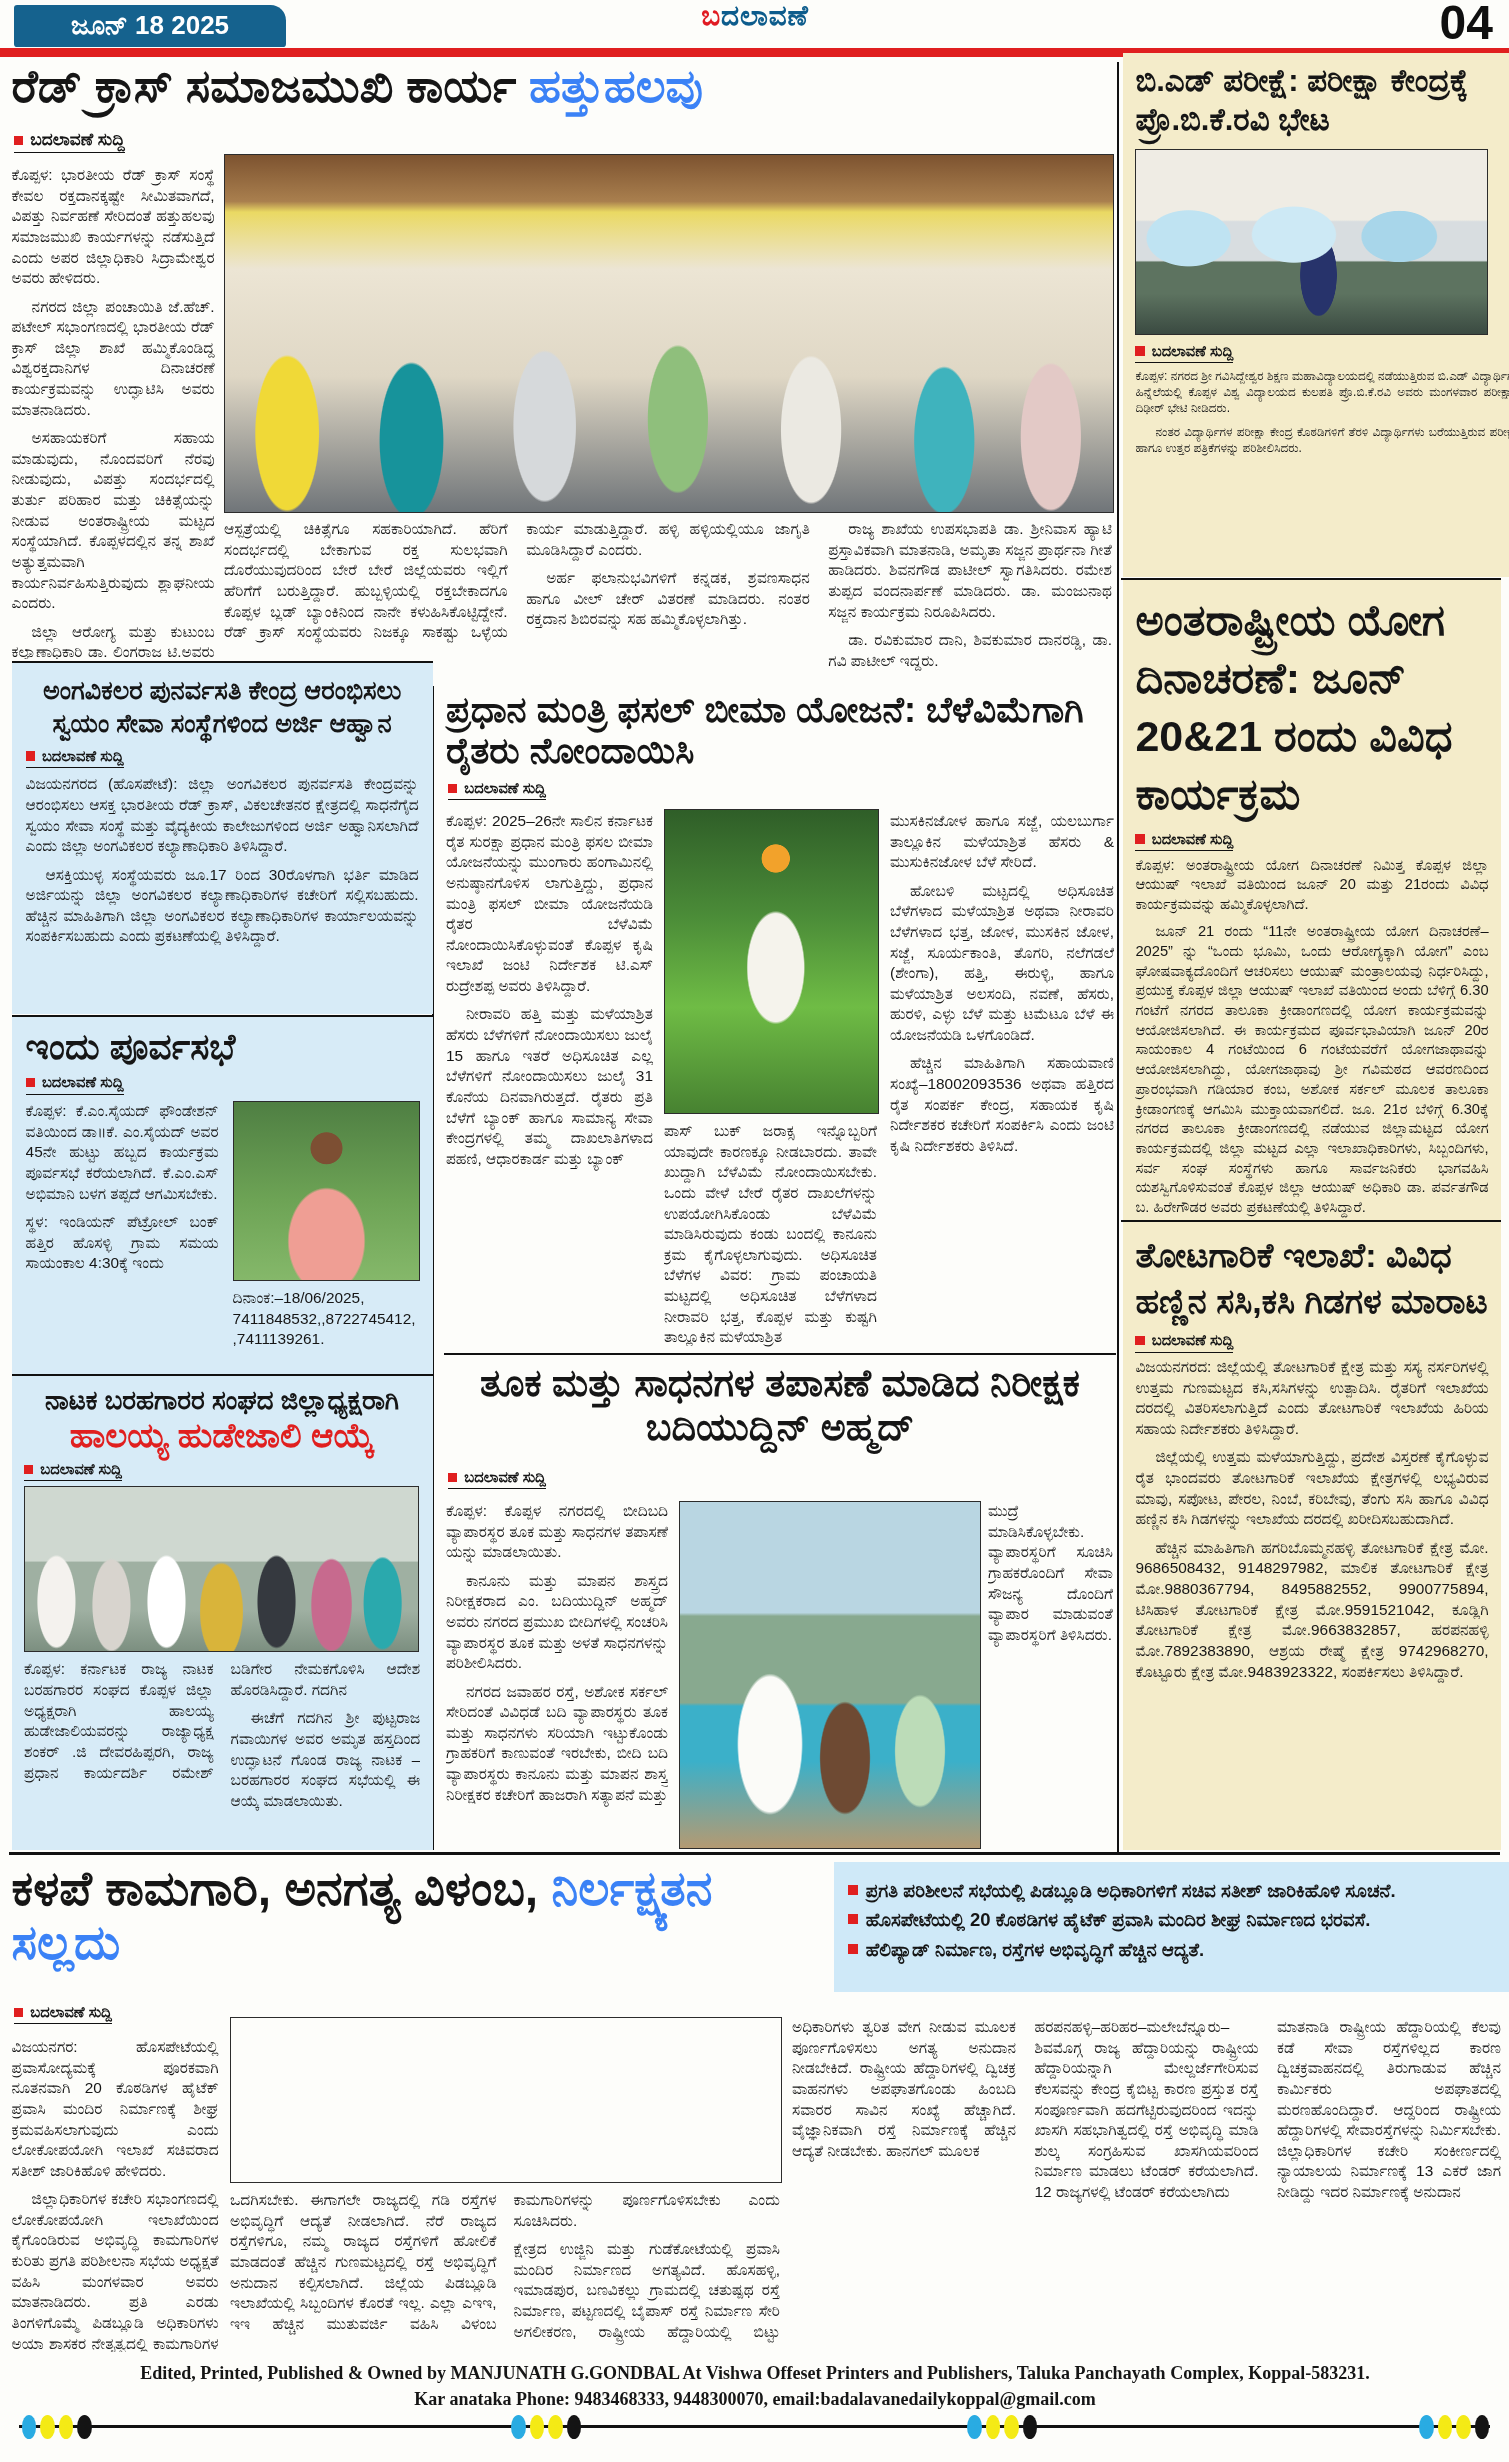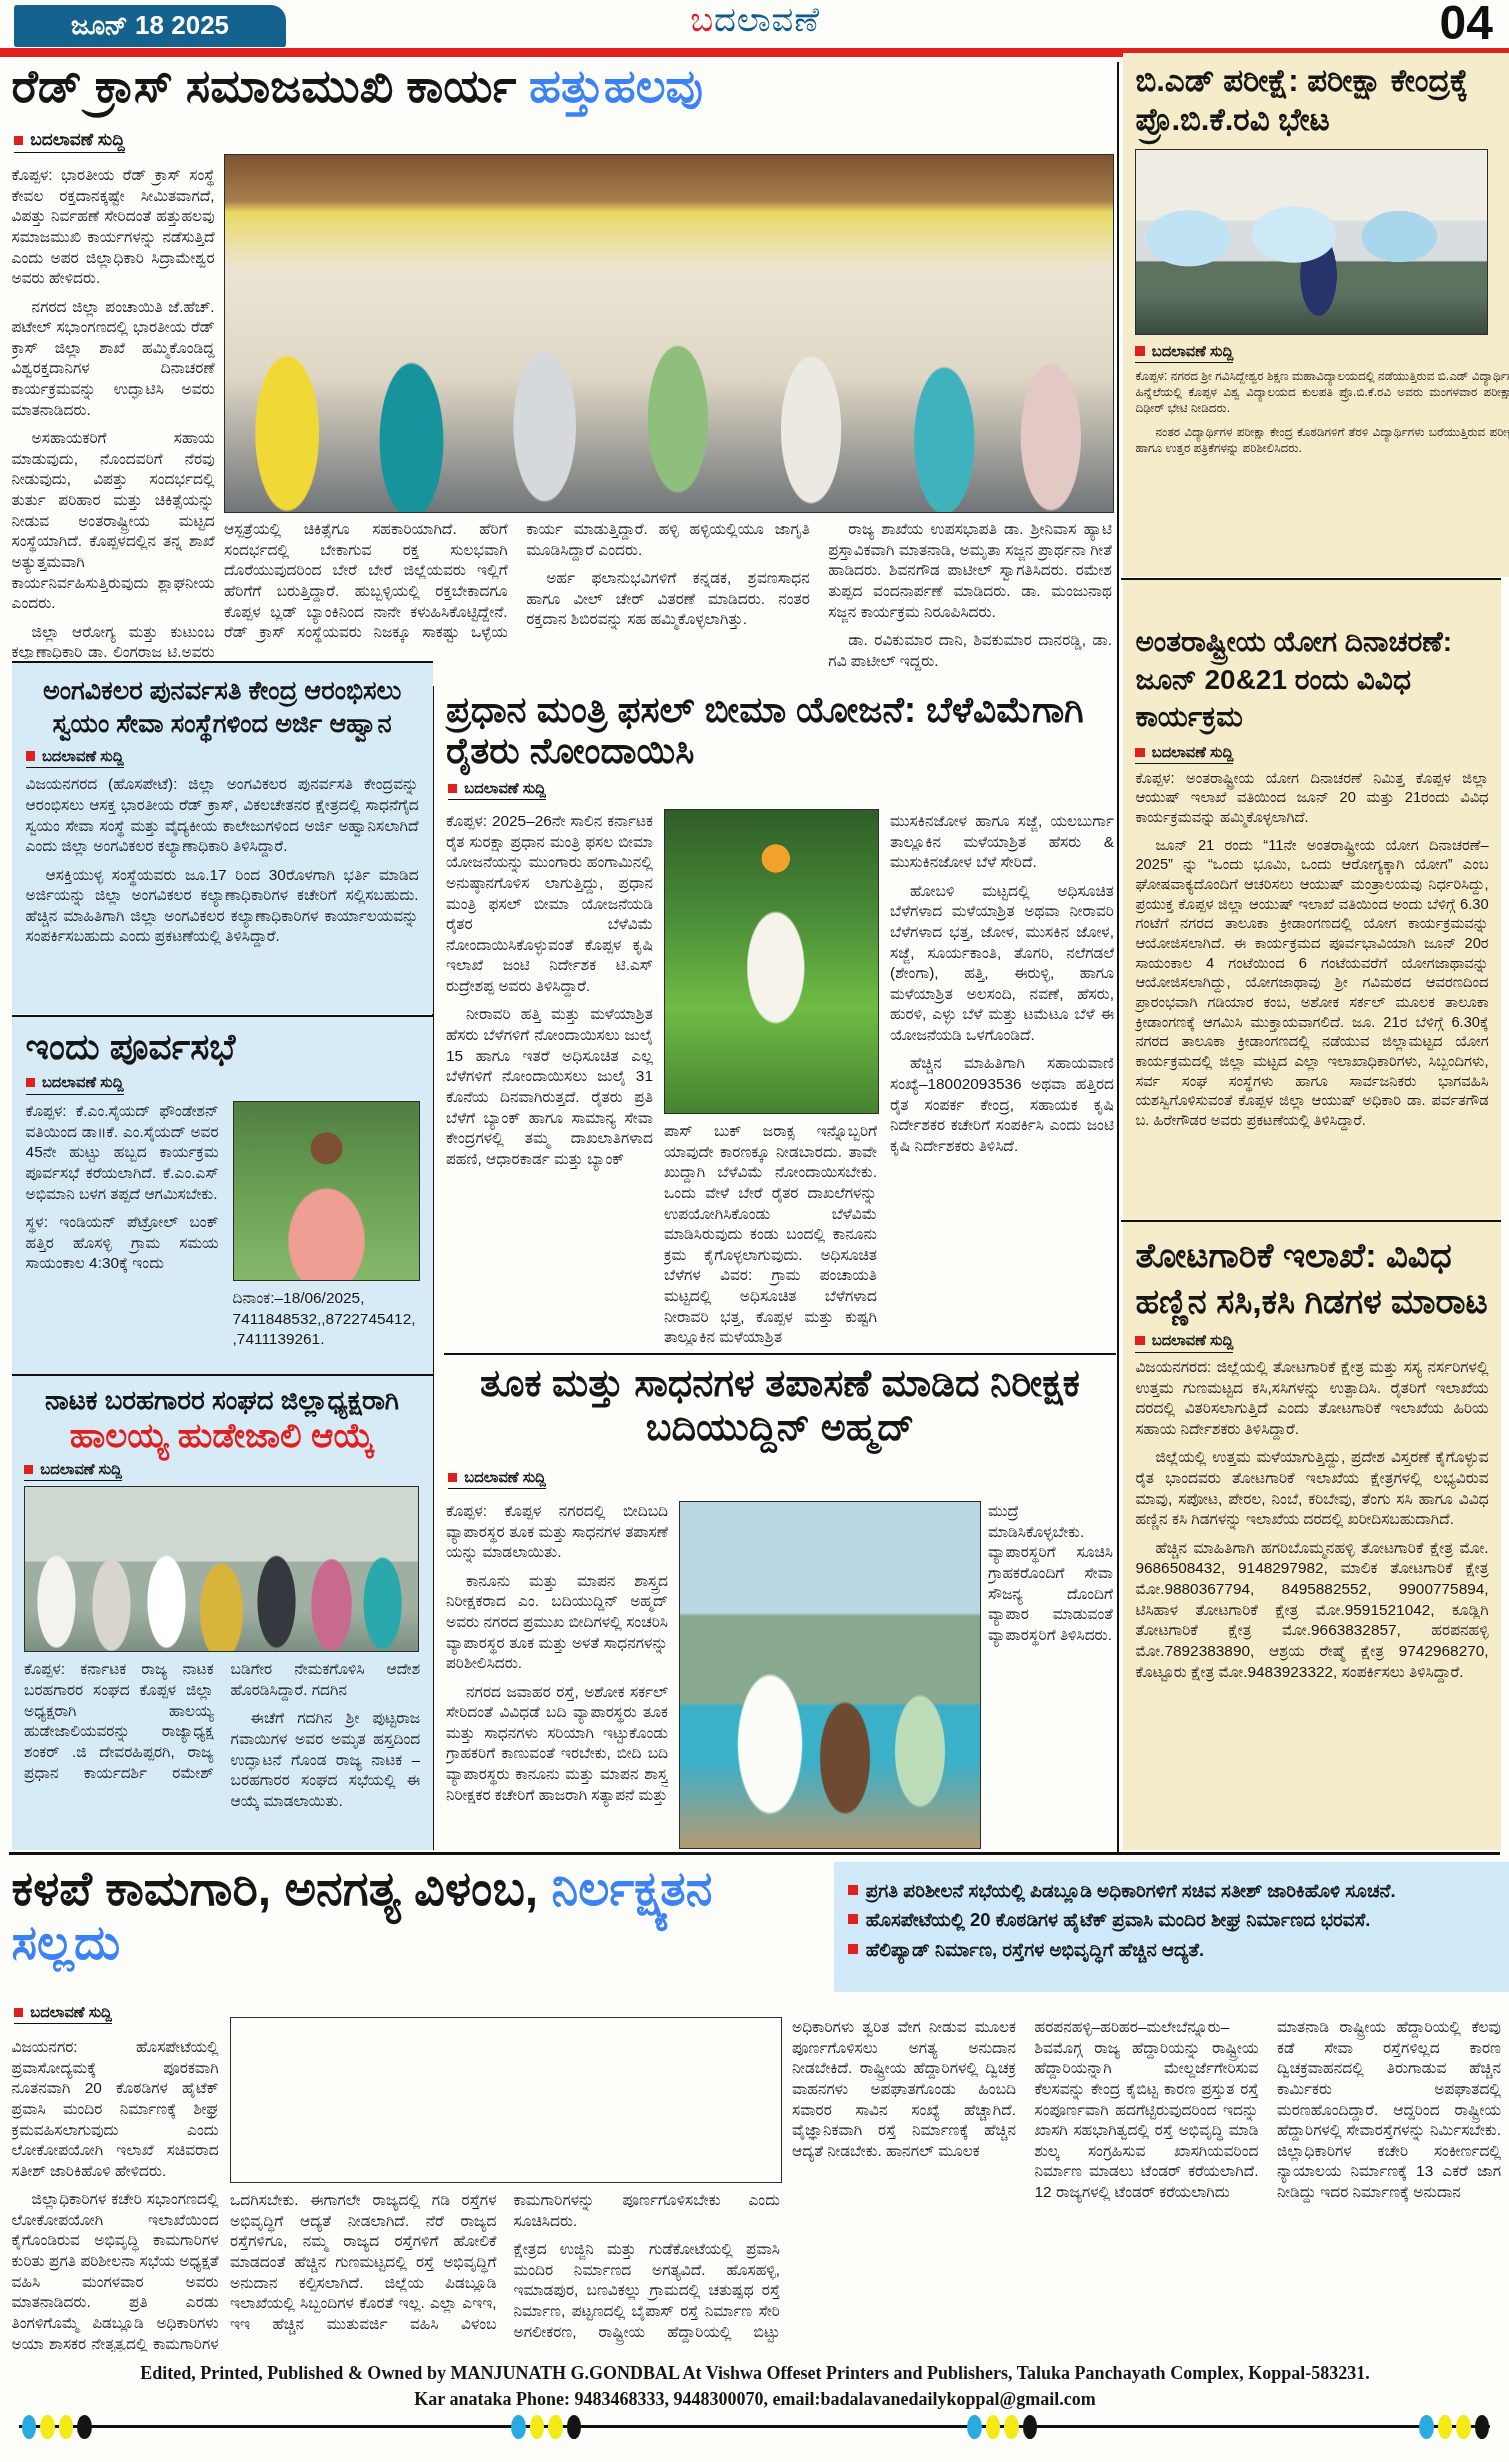--- a/index.html
+++ b/index.html
@@ -3,21 +3,21 @@
 <meta charset="utf-8">
 <style>
   html,body{margin:0;padding:0;background:#ffffff;}
   .page{position:relative;width:1510px;height:2462px;background:#fdfdfa;overflow:hidden;
         font-family:"Liberation Sans","DejaVu Sans",sans-serif;color:#161616;}
   .abs{position:absolute;}
   
   .date-box{left:14px;top:4.6px;width:272px;height:42px;background:#15628e;color:#fff;
             font-size:26px;font-weight:bold;display:flex;align-items:center;justify-content:center;
             border-radius:3.1px 15.4px 3.1px 3.1px;}
-  .masthead{left:50%;top:0px;transform:translateX(-50%);font-size:34px;font-weight:normal;color:#0d5c8c;letter-spacing:0.8px;}
+  .masthead{left:50%;top:0px;transform:translateX(-50%);font-size:28px;font-weight:bold;color:#0d5c8c;letter-spacing:0.8px;}
   .masthead .first{color:#e01b22;}
   .page-num{right:17px;top:-4.6px;font-size:48px;font-weight:bold;color:#101010;}
   .red-bar{left:0;top:48px;width:1510px;height:8.5px;background:#e01f1f;}
   
   .vrule{background:#111;}
   .hrule{background:#111;}
   
   .byline{display:inline-block;font-weight:bold;font-size:17px;border-bottom:1.5px solid #111;padding-bottom:2.3px;}
   .byline .sq{display:inline-block;width:9.3px;height:9.3px;background:#e01f1f;margin-right:7px;}
   .byline.small{font-size:14.7px;}
@@ -220,21 +220,21 @@
     <div style="margin:7.7px 0 4.6px 0;">
       <span class="byline small"><span class="sq"></span><span>ಬದಲಾವಣೆ ಸುದ್ದಿ</span></span>
     </div>
     <div class="bt" style="font-size:12px;">
       <p class="noind">ಕೊಪ್ಪಳ: ನಗರದ ಶ್ರೀ ಗವಿಸಿದ್ದೇಶ್ವರ ಶಿಕ್ಷಣ ಮಹಾವಿದ್ಯಾಲಯದಲ್ಲಿ ನಡೆಯುತ್ತಿರುವ ಬಿ.ಎಡ್ ವಿದ್ಯಾರ್ಥಿಗಳ ಪರೀಕ್ಷೆ ಹಿನ್ನೆಲೆಯಲ್ಲಿ ಕೊಪ್ಪಳ ವಿಶ್ವ ವಿದ್ಯಾಲಯದ ಕುಲಪತಿ ಪ್ರೊ.ಬಿ.ಕೆ.ರವಿ ಅವರು ಮಂಗಳವಾರ ಪರೀಕ್ಷಾ ಕೇಂದ್ರಕ್ಕೆ ದಿಢೀರ್ ಭೇಟಿ ನೀಡಿದರು.</p>
       <p>ನಂತರ ವಿದ್ಯಾರ್ಥಿಗಳ ಪರೀಕ್ಷಾ ಕೇಂದ್ರ ಕೊಠಡಿಗಳಿಗೆ ತೆರಳಿ ವಿದ್ಯಾರ್ಥಿಗಳು ಬರೆಯುತ್ತಿರುವ ಪರೀಕ್ಷೆಯ ಪ್ರಶ್ನೆ ಹಾಗೂ ಉತ್ತರ ಪತ್ರಿಕೆಗಳನ್ನು ಪರಿಶೀಲಿಸಿದರು.</p>
     </div>
   </div>
 
   <div class="abs creambox" style="left:1123px;top:580px;width:378px;height:640px;padding:10.8px 12.4px;box-sizing:border-box;overflow:hidden;">
-    <div style="font-size:28px;font-weight:bold;line-height:1.35;margin-top:32px;">ಅಂತರಾಷ್ಟ್ರೀಯ ಯೋಗ ದಿನಾಚರಣೆ: ಜೂನ್ 20&amp;21 ರಂದು ವಿವಿಧ ಕಾರ್ಯಕ್ರಮ</div>
+    <div style="font-size:43px;font-weight:bold;line-height:1.35;">ಅಂತರಾಷ್ಟ್ರೀಯ ಯೋಗ ದಿನಾಚರಣೆ: ಜೂನ್ 20&amp;21 ರಂದು ವಿವಿಧ ಕಾರ್ಯಕ್ರಮ</div>
     <div style="margin:7.7px 0 4.6px 0;">
       <span class="byline small"><span class="sq"></span><span>ಬದಲಾವಣೆ ಸುದ್ದಿ</span></span>
     </div>
     <div class="bt" style="font-size:14.7px;">
       <p class="noind">ಕೊಪ್ಪಳ: ಅಂತರಾಷ್ಟ್ರೀಯ ಯೋಗ ದಿನಾಚರಣೆ ನಿಮಿತ್ತ ಕೊಪ್ಪಳ ಜಿಲ್ಲಾ ಆಯುಷ್ ಇಲಾಖೆ ವತಿಯಿಂದ ಜೂನ್ 20 ಮತ್ತು 21ರಂದು ವಿವಿಧ ಕಾರ್ಯಕ್ರಮವನ್ನು ಹಮ್ಮಿಕೊಳ್ಳಲಾಗಿದೆ.</p>
       <p>ಜೂನ್ 21 ರಂದು “11ನೇ ಅಂತರಾಷ್ಟ್ರೀಯ ಯೋಗ ದಿನಾಚರಣೆ–2025” ನ್ನು “ಒಂದು ಭೂಮಿ, ಒಂದು ಆರೋಗ್ಯಕ್ಕಾಗಿ ಯೋಗ” ಎಂಬ ಘೋಷವಾಕ್ಯದೊಂದಿಗೆ ಆಚರಿಸಲು ಆಯುಷ್ ಮಂತ್ರಾಲಯವು ನಿರ್ಧರಿಸಿದ್ದು, ಪ್ರಯುಕ್ತ ಕೊಪ್ಪಳ ಜಿಲ್ಲಾ ಆಯುಷ್ ಇಲಾಖೆ ವತಿಯಿಂದ ಅಂದು ಬೆಳಿಗ್ಗೆ 6.30 ಗಂಟೆಗೆ ನಗರದ ತಾಲೂಕಾ ಕ್ರೀಡಾಂಗಣದಲ್ಲಿ ಯೋಗ ಕಾರ್ಯಕ್ರಮವನ್ನು ಆಯೋಜಿಸಲಾಗಿದೆ. ಈ ಕಾರ್ಯಕ್ರಮದ ಪೂರ್ವಭಾವಿಯಾಗಿ ಜೂನ್ 20ರ ಸಾಯಂಕಾಲ 4 ಗಂಟೆಯಿಂದ 6 ಗಂಟೆಯವರೆಗೆ ಯೋಗಜಾಥಾವನ್ನು ಆಯೋಜಿಸಲಾಗಿದ್ದು, ಯೋಗಜಾಥಾವು ಶ್ರೀ ಗವಿಮಠದ ಆವರಣದಿಂದ ಪ್ರಾರಂಭವಾಗಿ ಗಡಿಯಾರ ಕಂಬ, ಅಶೋಕ ಸರ್ಕಲ್ ಮೂಲಕ ತಾಲೂಕಾ ಕ್ರೀಡಾಂಗಣಕ್ಕೆ ಆಗಮಿಸಿ ಮುಕ್ತಾಯವಾಗಲಿದೆ. ಜೂ. 21ರ ಬೆಳಿಗ್ಗೆ 6.30ಕ್ಕೆ ನಗರದ ತಾಲೂಕಾ ಕ್ರೀಡಾಂಗಣದಲ್ಲಿ ನಡೆಯುವ ಜಿಲ್ಲಾಮಟ್ಟದ ಯೋಗ ಕಾರ್ಯಕ್ರಮದಲ್ಲಿ ಜಿಲ್ಲಾ ಮಟ್ಟದ ಎಲ್ಲಾ ಇಲಾಖಾಧಿಕಾರಿಗಳು, ಸಿಬ್ಬಂದಿಗಳು, ಸರ್ವ ಸಂಘ ಸಂಸ್ಥೆಗಳು ಹಾಗೂ ಸಾರ್ವಜನಿಕರು ಭಾಗವಹಿಸಿ ಯಶಸ್ವಿಗೊಳಿಸುವಂತೆ ಕೊಪ್ಪಳ ಜಿಲ್ಲಾ ಆಯುಷ್ ಅಧಿಕಾರಿ ಡಾ. ಪರ್ವತಗೌಡ ಬ. ಹಿರೇಗೌಡರ ಅವರು ಪ್ರಕಟಣೆಯಲ್ಲಿ ತಿಳಿಸಿದ್ದಾರೆ.</p>
     </div>
   </div>
 
   <div class="abs creambox" style="left:1123px;top:1222px;width:378px;height:628px;padding:10.8px 12.4px;box-sizing:border-box;overflow:hidden;">

